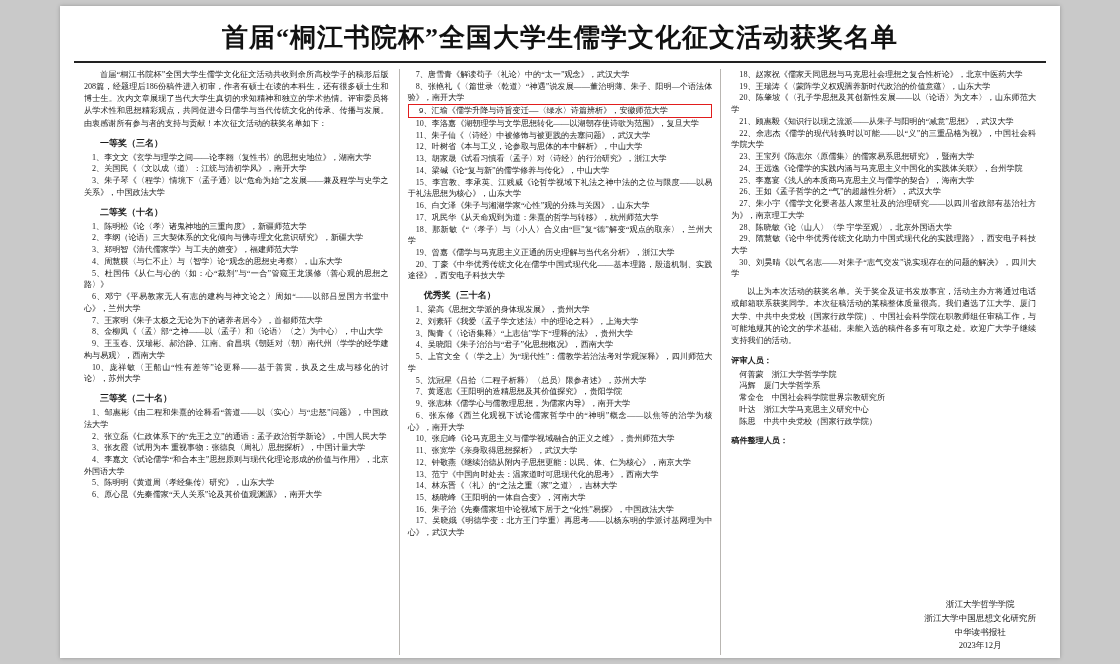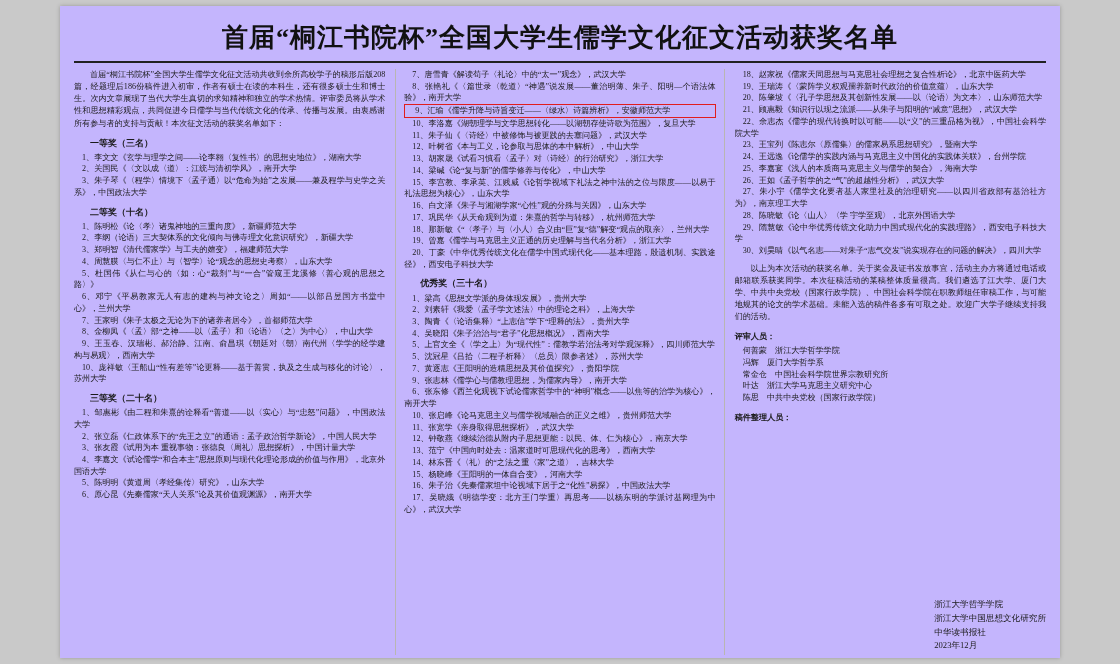--- a/index.html
+++ b/index.html
@@ -6,39 +6,39 @@
   body{
     width:1120px;height:664px;
     background:#c9c9c9;
     font-family:"Liberation Serif", serif;
     overflow:hidden;
   }
   .page{
     position:absolute;
     left:60px;top:6px;
     width:1000px;height:652px;
-    background:#c4b5fd;
+    background:#ffffff;
     box-shadow:0 0 4px rgba(0,0,0,.25);
     overflow:hidden;
   }
   .title{
     text-align:center;
     font-size:26px;
     font-weight:bold;
     letter-spacing:1px;
     color:#111;
     margin:14px 0 6px 0;
     font-family:"Liberation Serif", serif;
   }
   .rule{
     height:2px;background:#222;margin:0 14px 6px 14px;
   }
   .cols{
     display:flex;
-    padding:0 14px;
+    padding:0 24px;
     gap:10px;
     height:586px;
   }
   .col{
     width:33.33%;
     font-size:8.1px;
     line-height:1.45;
     color:#1a1a1a;
     position:relative;
   }
@@ -55,30 +55,31 @@
     font-size:9px;
   }
   .item{
     text-indent:8px;
     text-align:justify;
   }
   .hl{
     border:1.6px solid #e11d1d;
     padding:0 2px;
     display:block;
+    font-family:Liberation Mono, monospace;
   }
   .sub{
     margin-top:8px;
   }
   .sub .sub-head{font-weight:bold;margin-bottom:2px;}
   .sub .line{text-indent:8px;}
   .foot{
     position:absolute;
     right:0;bottom:2px;
-    text-align:left;
+    text-align:center;
     line-height:1.6;
     font-size:8.3px;
   }
   .foot .big{font-size:8.6px;}
   .spacer{height:6px;}
 </style>
 </head>
 <body>
 
 <div class="page">

